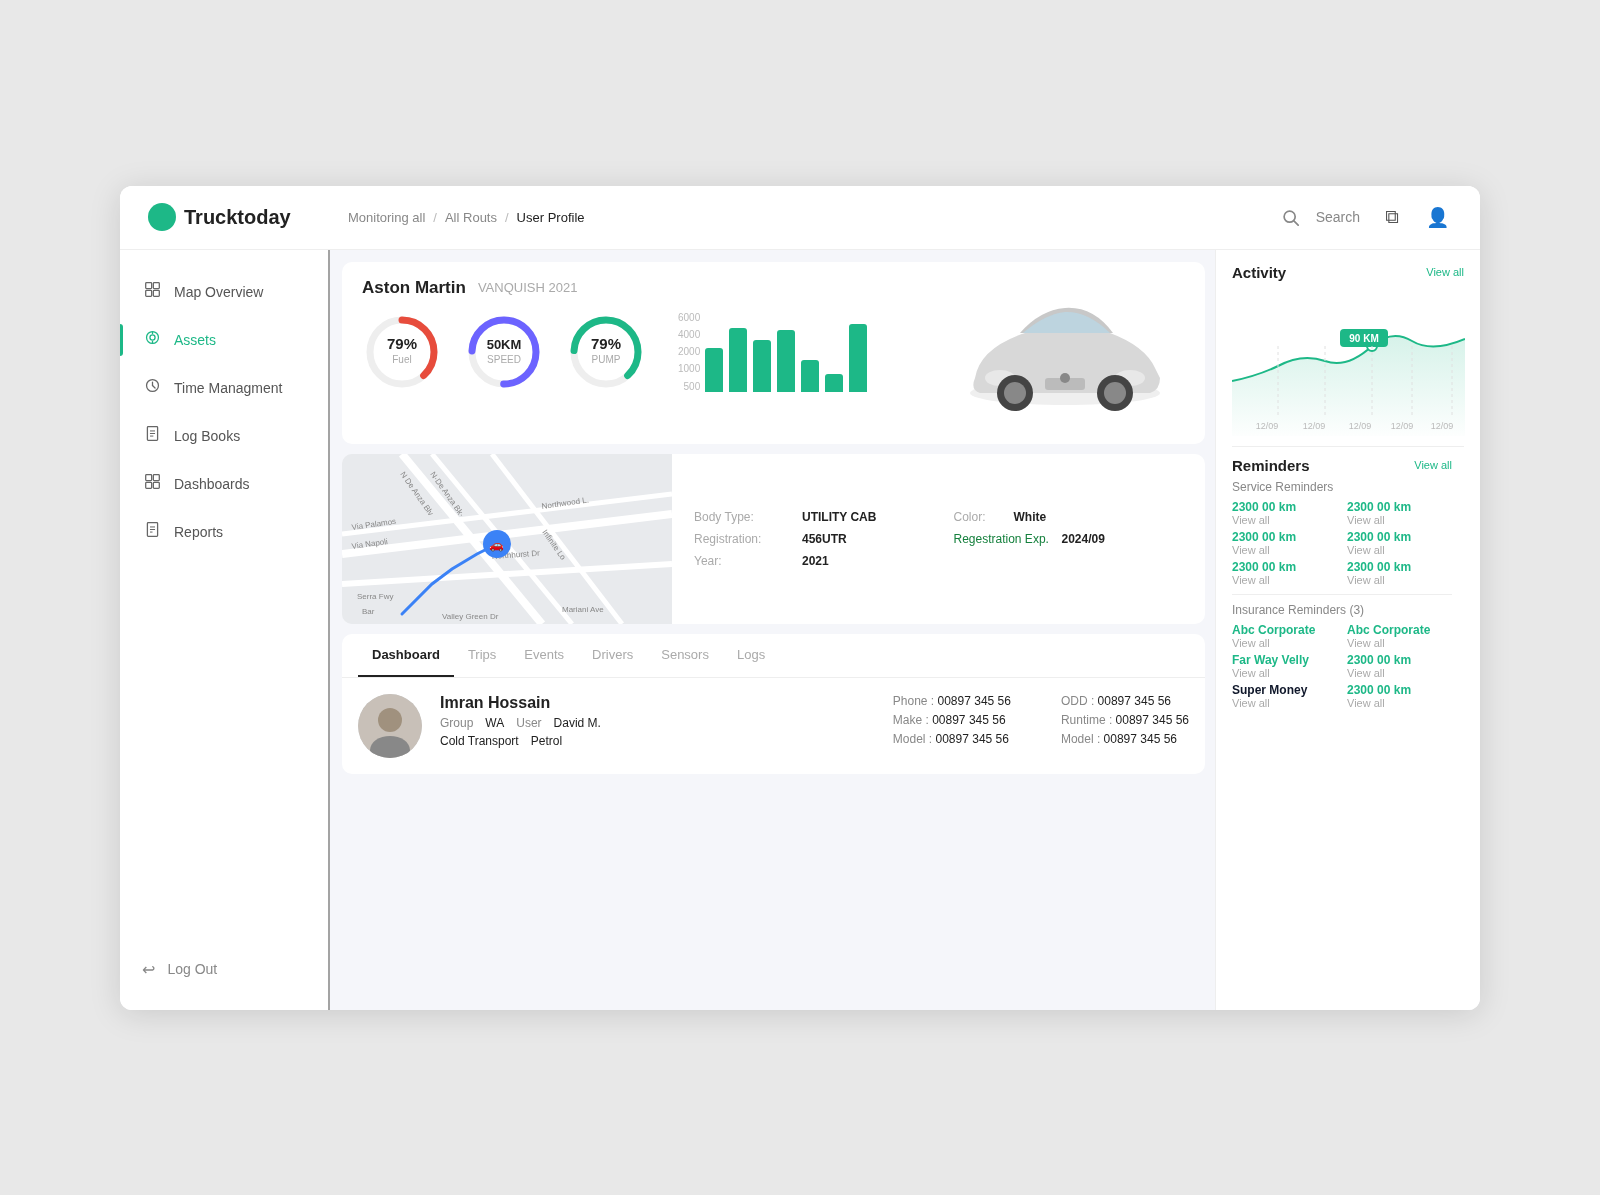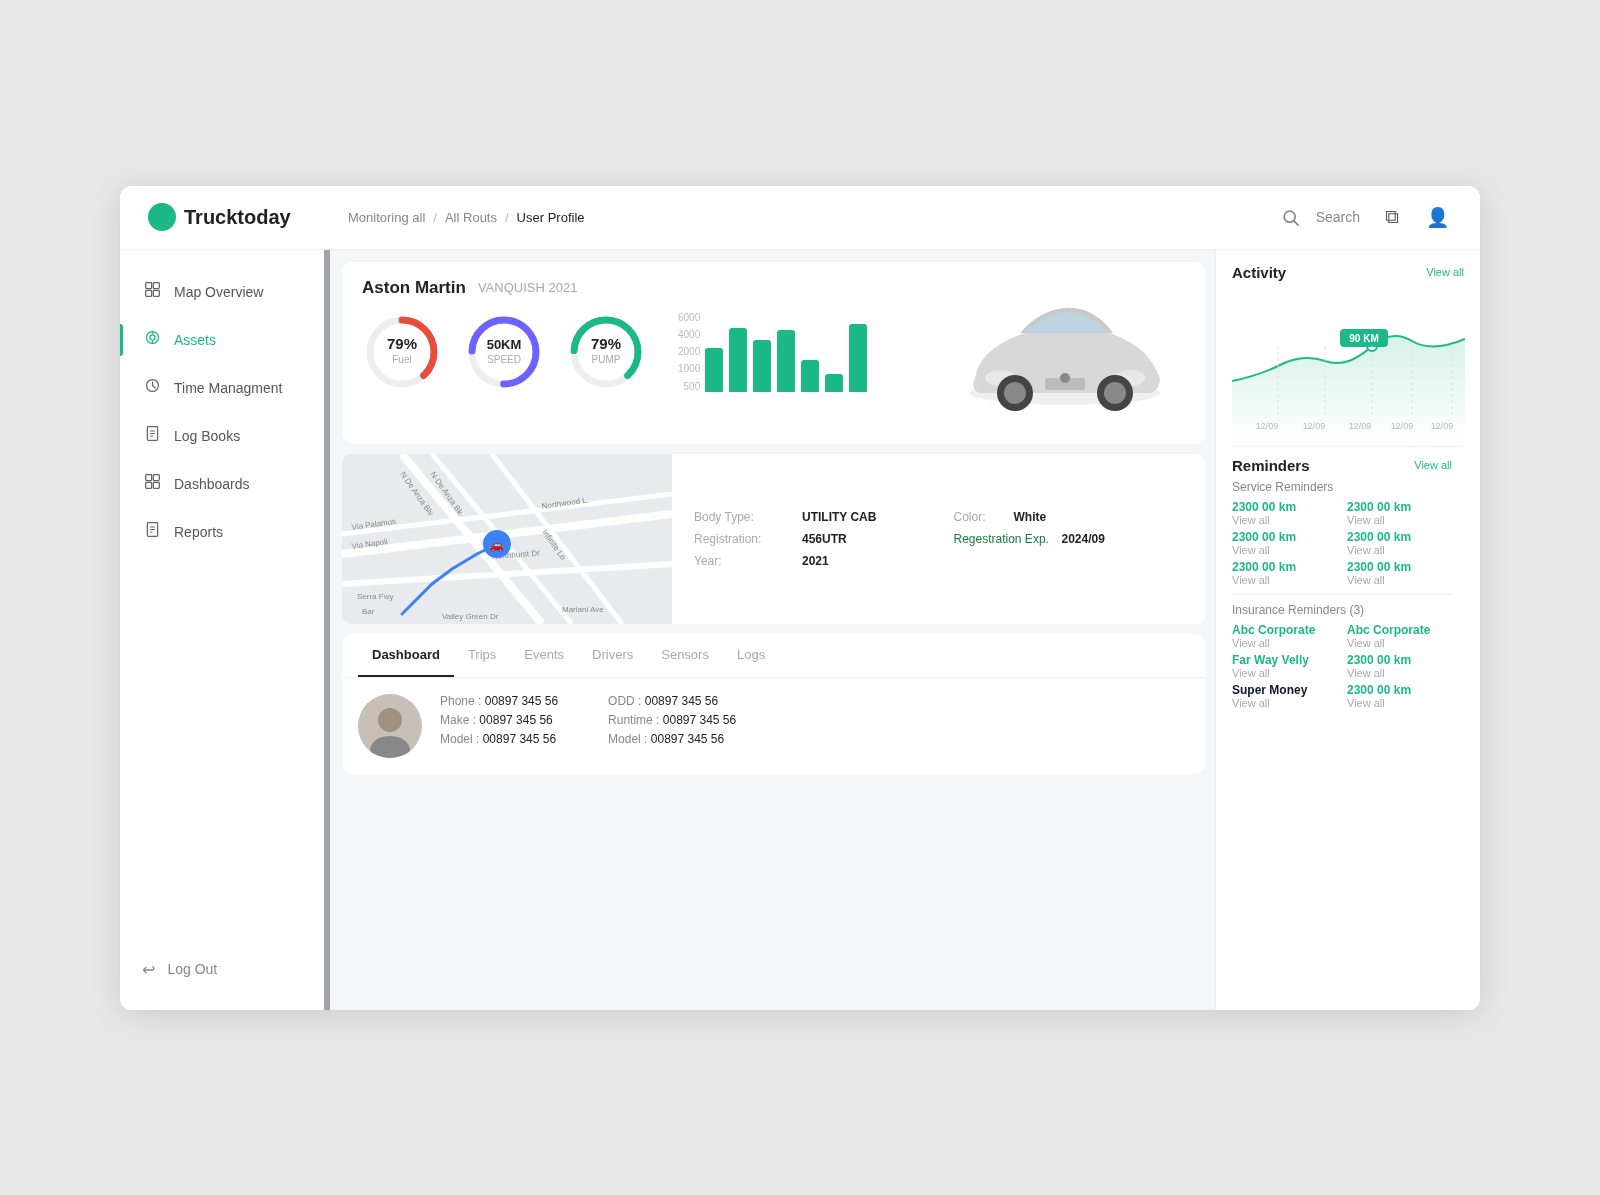--- a/index.html
+++ b/index.html
@@ -47,21 +47,21 @@
           </svg>
         <span style="color:#888;font-size:14px;margin-left:11px;">Search</span>
       </div>
       <div class="nav-icon" style="font-size:19px;color:#555;">⧉</div>
       <div class="nav-icon" style="font-size:19px;color:#555;">👤</div>
     </div>
   </div>
 
   <div style="display:flex;min-height:760px;">
 
-    <div style="width:210px;background:#fff;border-right:6px solid #a3a3a3;display:flex;flex-direction:column;padding:18px 0;">
+    <div style="width:210px;background:#fff;border-right:2px solid #a3a3a3;display:flex;flex-direction:column;padding:18px 0;">
       <div class="sidebar-item">
         <span class="s-icon">
           <svg width="17" height="17" viewBox="0 0 20 20" fill="none">
               <rect x="2" y="2" width="7" height="7" rx="1" stroke="#666" stroke-width="1.5"></rect>
               <rect x="11" y="2" width="7" height="7" rx="1" stroke="#666" stroke-width="1.5"></rect>
               <rect x="2" y="11" width="7" height="7" rx="1" stroke="#666" stroke-width="1.5"></rect>
               <rect x="11" y="11" width="7" height="7" rx="1" stroke="#666" stroke-width="1.5"></rect>
             </svg>
         </span>
         <span>Map Overview</span>
@@ -285,20 +285,33 @@
               <div class="tab" style="padding:13px 14px;font-size:13px;color:#aaa;cursor:pointer;">Logs</div>
             </div>
             <div style="display:flex;align-items:flex-start;gap:18px;padding:16px;">
               <div style="width:64px;height:64px;border-radius:50%;background:#ccc;overflow:hidden;display:flex;align-items:center;justify-content:center;flex-shrink:0;">
                 <svg width="64" height="64" viewBox="0 0 64 64">
                     <circle cx="32" cy="32" r="32" fill="#c8c0b8"></circle>
                     <circle cx="32" cy="26" r="12" fill="#a0917e"></circle>
                     <ellipse cx="32" cy="56" rx="20" ry="14" fill="#888"></ellipse>
                   </svg>
               </div>
+              <div style="flex:1;">
+                <div style="font-size:16px;font-weight:700;color:#222;margin-bottom:4px;">Imran Hossain</div>
+                <div style="font-size:12px;color:#888;display:flex;gap:12px;margin-bottom:4px;">
+                  <span>Group</span>
+                  <span style="color:#222;font-weight:500;">WA</span>
+                  <span>User</span>
+                  <span style="color:#222;font-weight:500;">David M.</span>
+                </div>
+                <div style="font-size:12px;color:#888;display:flex;gap:12px;">
+                  <span style="color:#222;">Cold Transport</span>
+                  <span style="color:#222;">Petrol</span>
+                </div>
+              </div>
               <div style="display:grid;grid-template-columns:1fr 1fr;gap:5px 40px;font-size:12px;color:#888;">
                 <div>Phone : <span style="color:#222;font-weight:500;">00897 345 56</span></div>
                 <div>ODD : <span style="color:#222;font-weight:500;">00897 345 56</span></div>
                 <div>Make : <span style="color:#222;font-weight:500;">00897 345 56</span></div>
                 <div>Runtime : <span style="color:#222;font-weight:500;">00897 345 56</span></div>
                 <div>Model : <span style="color:#222;font-weight:500;">00897 345 56</span></div>
                 <div>Model : <span style="color:#222;font-weight:500;">00897 345 56</span></div>
               </div>
             </div>
           </div>

